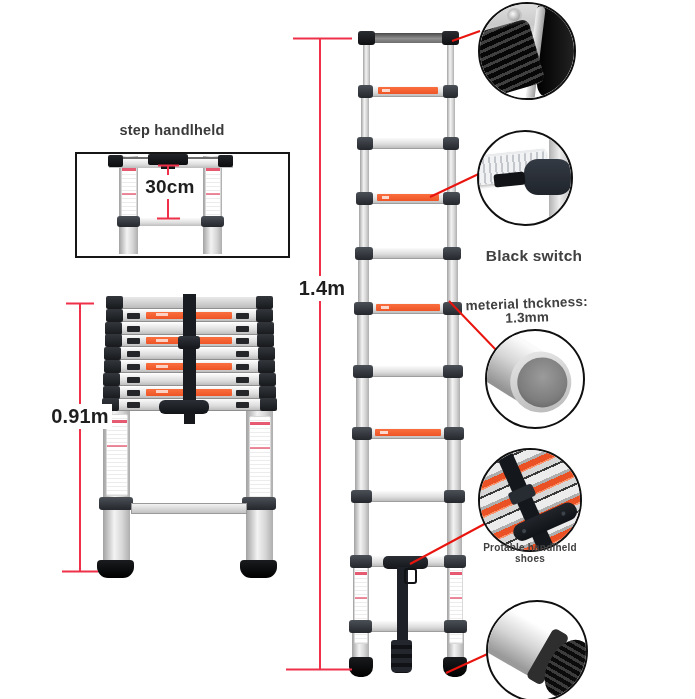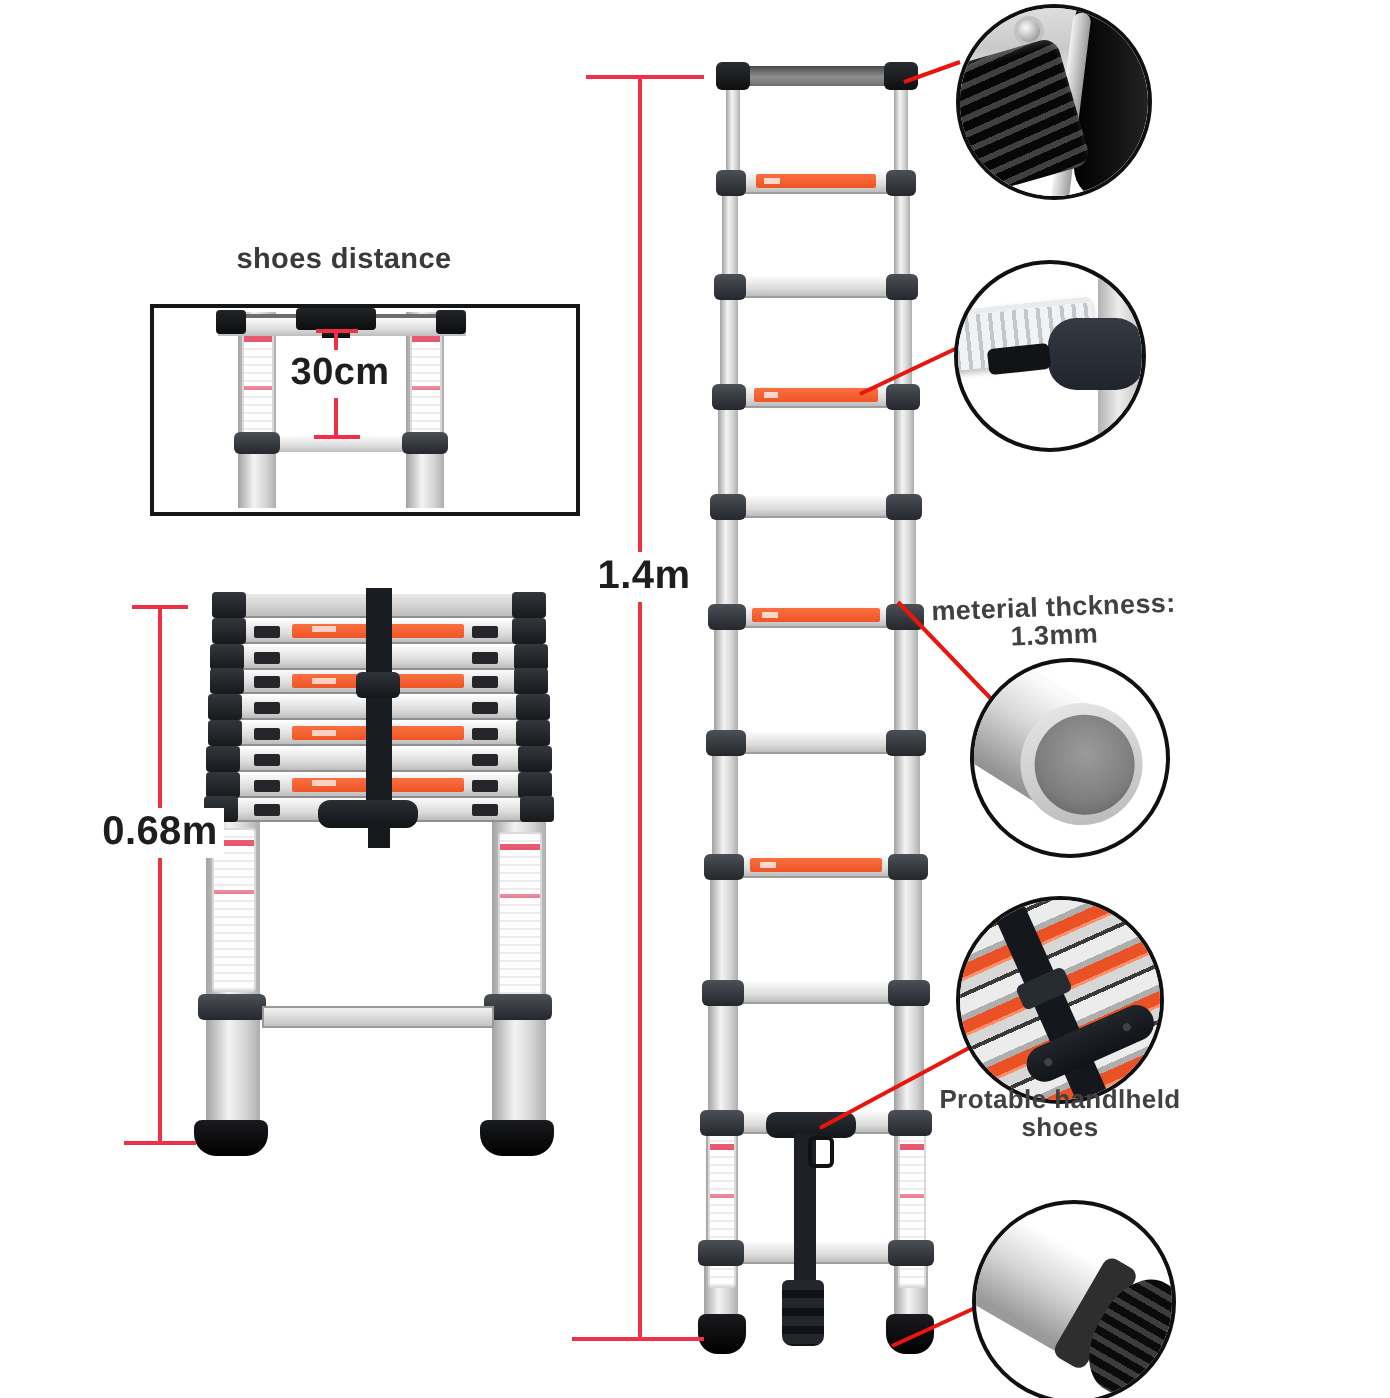--- a/index.html
+++ b/index.html
@@ -88,21 +88,21 @@
   .c5-collar{position:absolute;left:72px;top:40px;width:18px;height:57px;border-radius:5px;background:#2e2e2e;}
   .c5-face{position:absolute;left:85px;top:38px;width:42px;height:61px;border-radius:45%;
     background:repeating-linear-gradient(180deg,#0b0b0b 0 4px,#3c3c3c 4px 7px);}
   svg.lines{position:absolute;left:0;top:0;z-index:5;pointer-events:none;}
 </style>
 </head>
 <body>
 
 <div id="canvas">
 
-  <div class="lbl" style="left:107px;top:123px;width:130px;font-size:14.5px;color:#3a3a3a;">shoes distance</div>
+  <div class="lbl" style="left:107px;top:123px;width:130px;font-size:14.5px;color:#3a3a3a;">step handlheld</div>
 
   <div class="panel-box">
 
     <div class="abs silver-v" style="left:42px;top:2px;width:19px;height:98px;"></div>
     <div class="abs silver-v" style="left:126px;top:2px;width:19px;height:98px;"></div>
     <div class="abs sticker" style="left:44px;top:8px;width:14px;height:60px;"></div>
     <div class="abs sticker" style="left:128px;top:8px;width:14px;height:60px;"></div>
     <div class="abs silver-h" style="left:32px;top:3px;width:124px;height:9px;border-top:2px solid #6d6d6d;"></div>
     <div class="abs black-part" style="left:31px;top:1px;width:15px;height:12px;border-radius:2px;"></div>
     <div class="abs black-part" style="left:141px;top:1px;width:15px;height:12px;border-radius:2px;"></div>
@@ -255,39 +255,40 @@
     </div>
 
   <svg class="lines" width="695" height="699">
     <path fill="none" stroke-width="2" d="M320 39 V670 M293 38.5 H352 M286 669.5 H352
              M80 304 V572 M66 303.5 H94 M62 571.5 H98
              M168 165 V219 M158 165.5 H179 M157 218.5 H180" stroke="#ee3148"></path>
     <path fill="none" stroke-width="2" d="M452 41 L480 31 M430 197 L487 170 M449 301 L498 352 M410 564 L490 521 M446 673 L494 651" stroke="#e9150f"></path>
   </svg>
 
   <div class="measure-val" style="left:141px;top:175px;width:54px;font-size:19px;">30cm</div>
-  <div class="measure-val" style="left:48px;top:404px;width:60px;font-size:20px;">0.68m</div>
+  <div class="measure-val" style="left:48px;top:404px;width:60px;font-size:20px;">0.91m</div>
   <div class="measure-val" style="left:295px;top:276px;width:50px;font-size:20px;">1.4m</div>
 
   <div class="callout-circle" style="left:478px;top:2px;width:94px;height:94px;">
     <div class="c1-bg"></div>
     <div class="c1-screw"></div>
     <div class="c1-right"></div>
     <div class="c1-strip"></div>
     <div class="c1-capside"></div>
     <div class="c1-cap"></div>
   </div>
 
   <div class="callout-circle" style="left:477px;top:130px;width:92px;height:92px;">
     <div class="c2-pole"></div>
     <div class="c2-rung"></div>
     <div class="c2-conn"></div>
     <div class="c2-conn-hole"></div>
     <div class="c2-switch"></div>
   </div>
+  <div class="lbl" style="left:474px;top:248px;width:120px;font-size:15.5px;">Black switch</div>
 
   <div class="lbl" style="left:447px;top:297px;width:160px;font-size:13.5px;transform:rotate(-2deg);">
     <div>meterial thckness:</div>
     <div>1.3mm</div>
   </div>
   <div class="callout-circle" style="left:485px;top:329px;width:96px;height:96px;">
     <div class="c3-rot">
       <div class="c3-tube"></div>
       <div class="c3-open-outer"></div>
       <div class="c3-open-inner"></div>
@@ -297,21 +298,21 @@
   <div class="callout-circle" style="left:478px;top:448px;width:100px;height:100px;">
     <div class="c4-rot">
       <div class="c4-stack"></div>
       <div class="c4-strap"></div>
       <div class="c4-buckle"></div>
       <div class="c4-handle"></div>
       <div class="c4-dot" style="left:55px;"></div>
       <div class="c4-dot" style="left:98px;"></div>
     </div>
   </div>
-  <div class="lbl" style="left:450px;top:543px;width:160px;font-size:13px;">
+  <div class="lbl" style="left:450px;top:543px;width:160px;font-size:10px;">
     <div>Protable handlheld</div>
     <div>shoes</div>
   </div>
 
   <div class="callout-circle" style="left:486px;top:600px;width:98px;height:98px;">
     <div class="c5-rot">
       <div class="c5-tube"></div>
       <div class="c5-collar"></div>
       <div class="c5-face"></div>
     </div>

